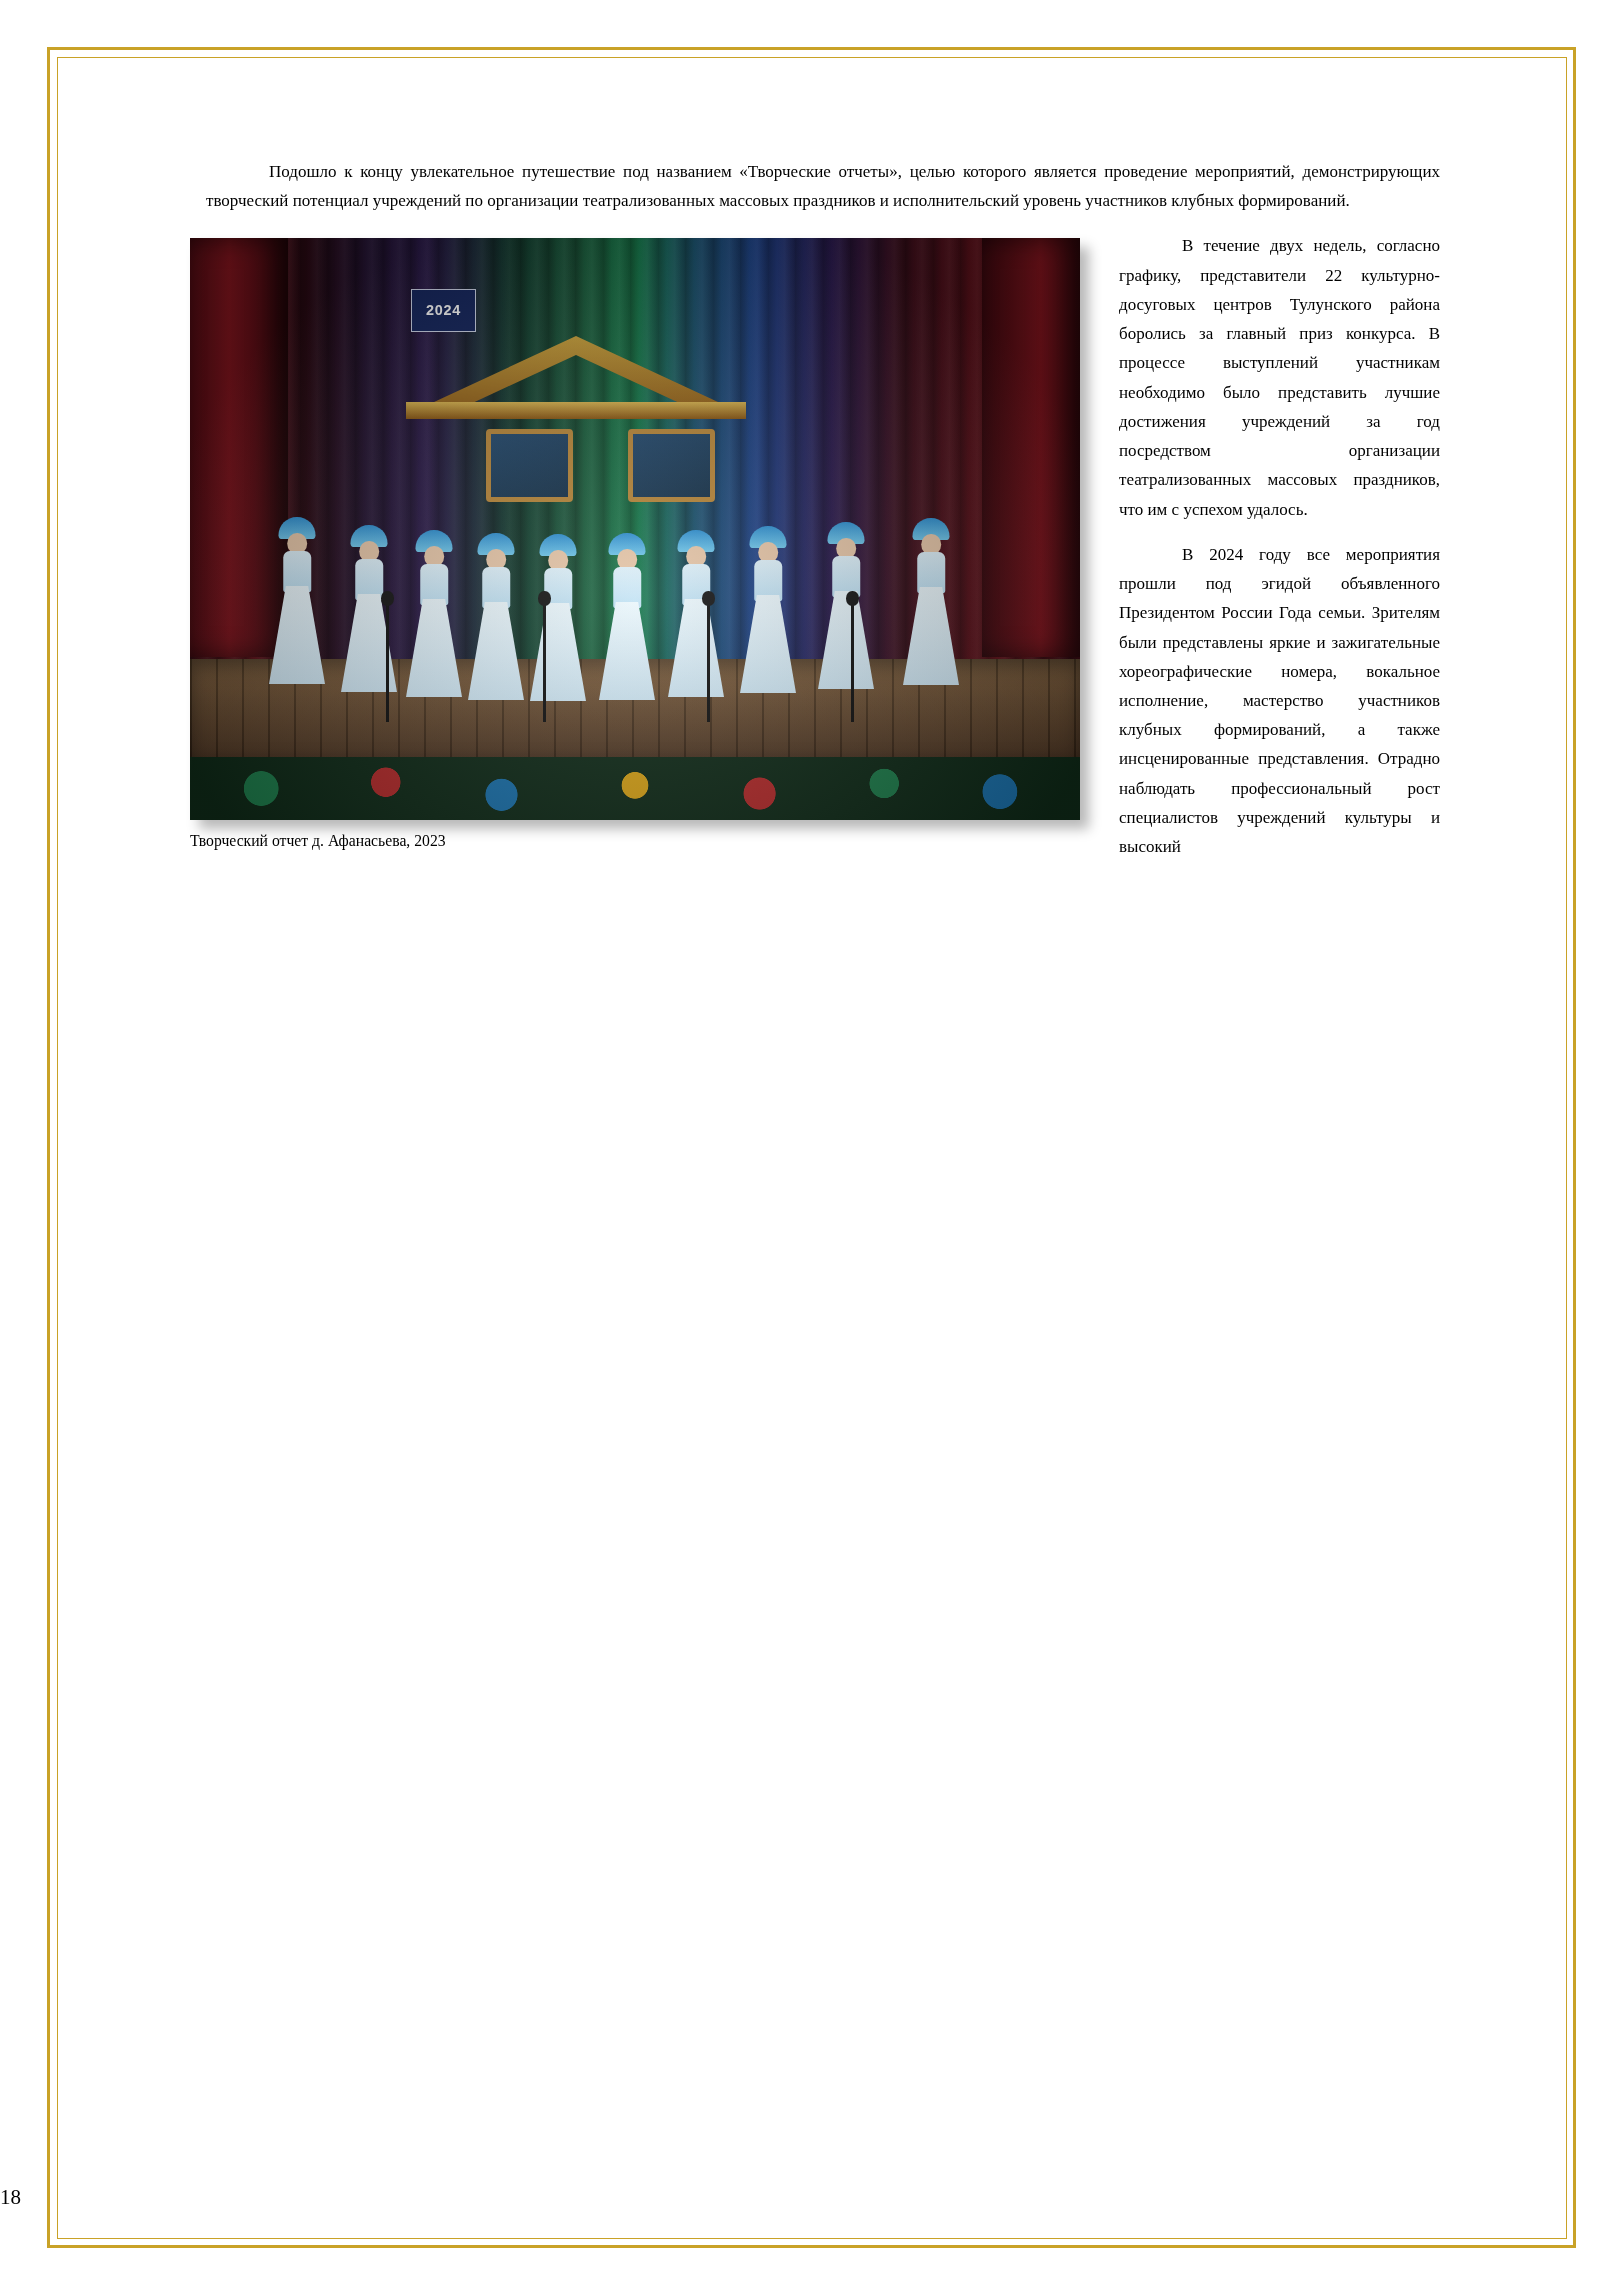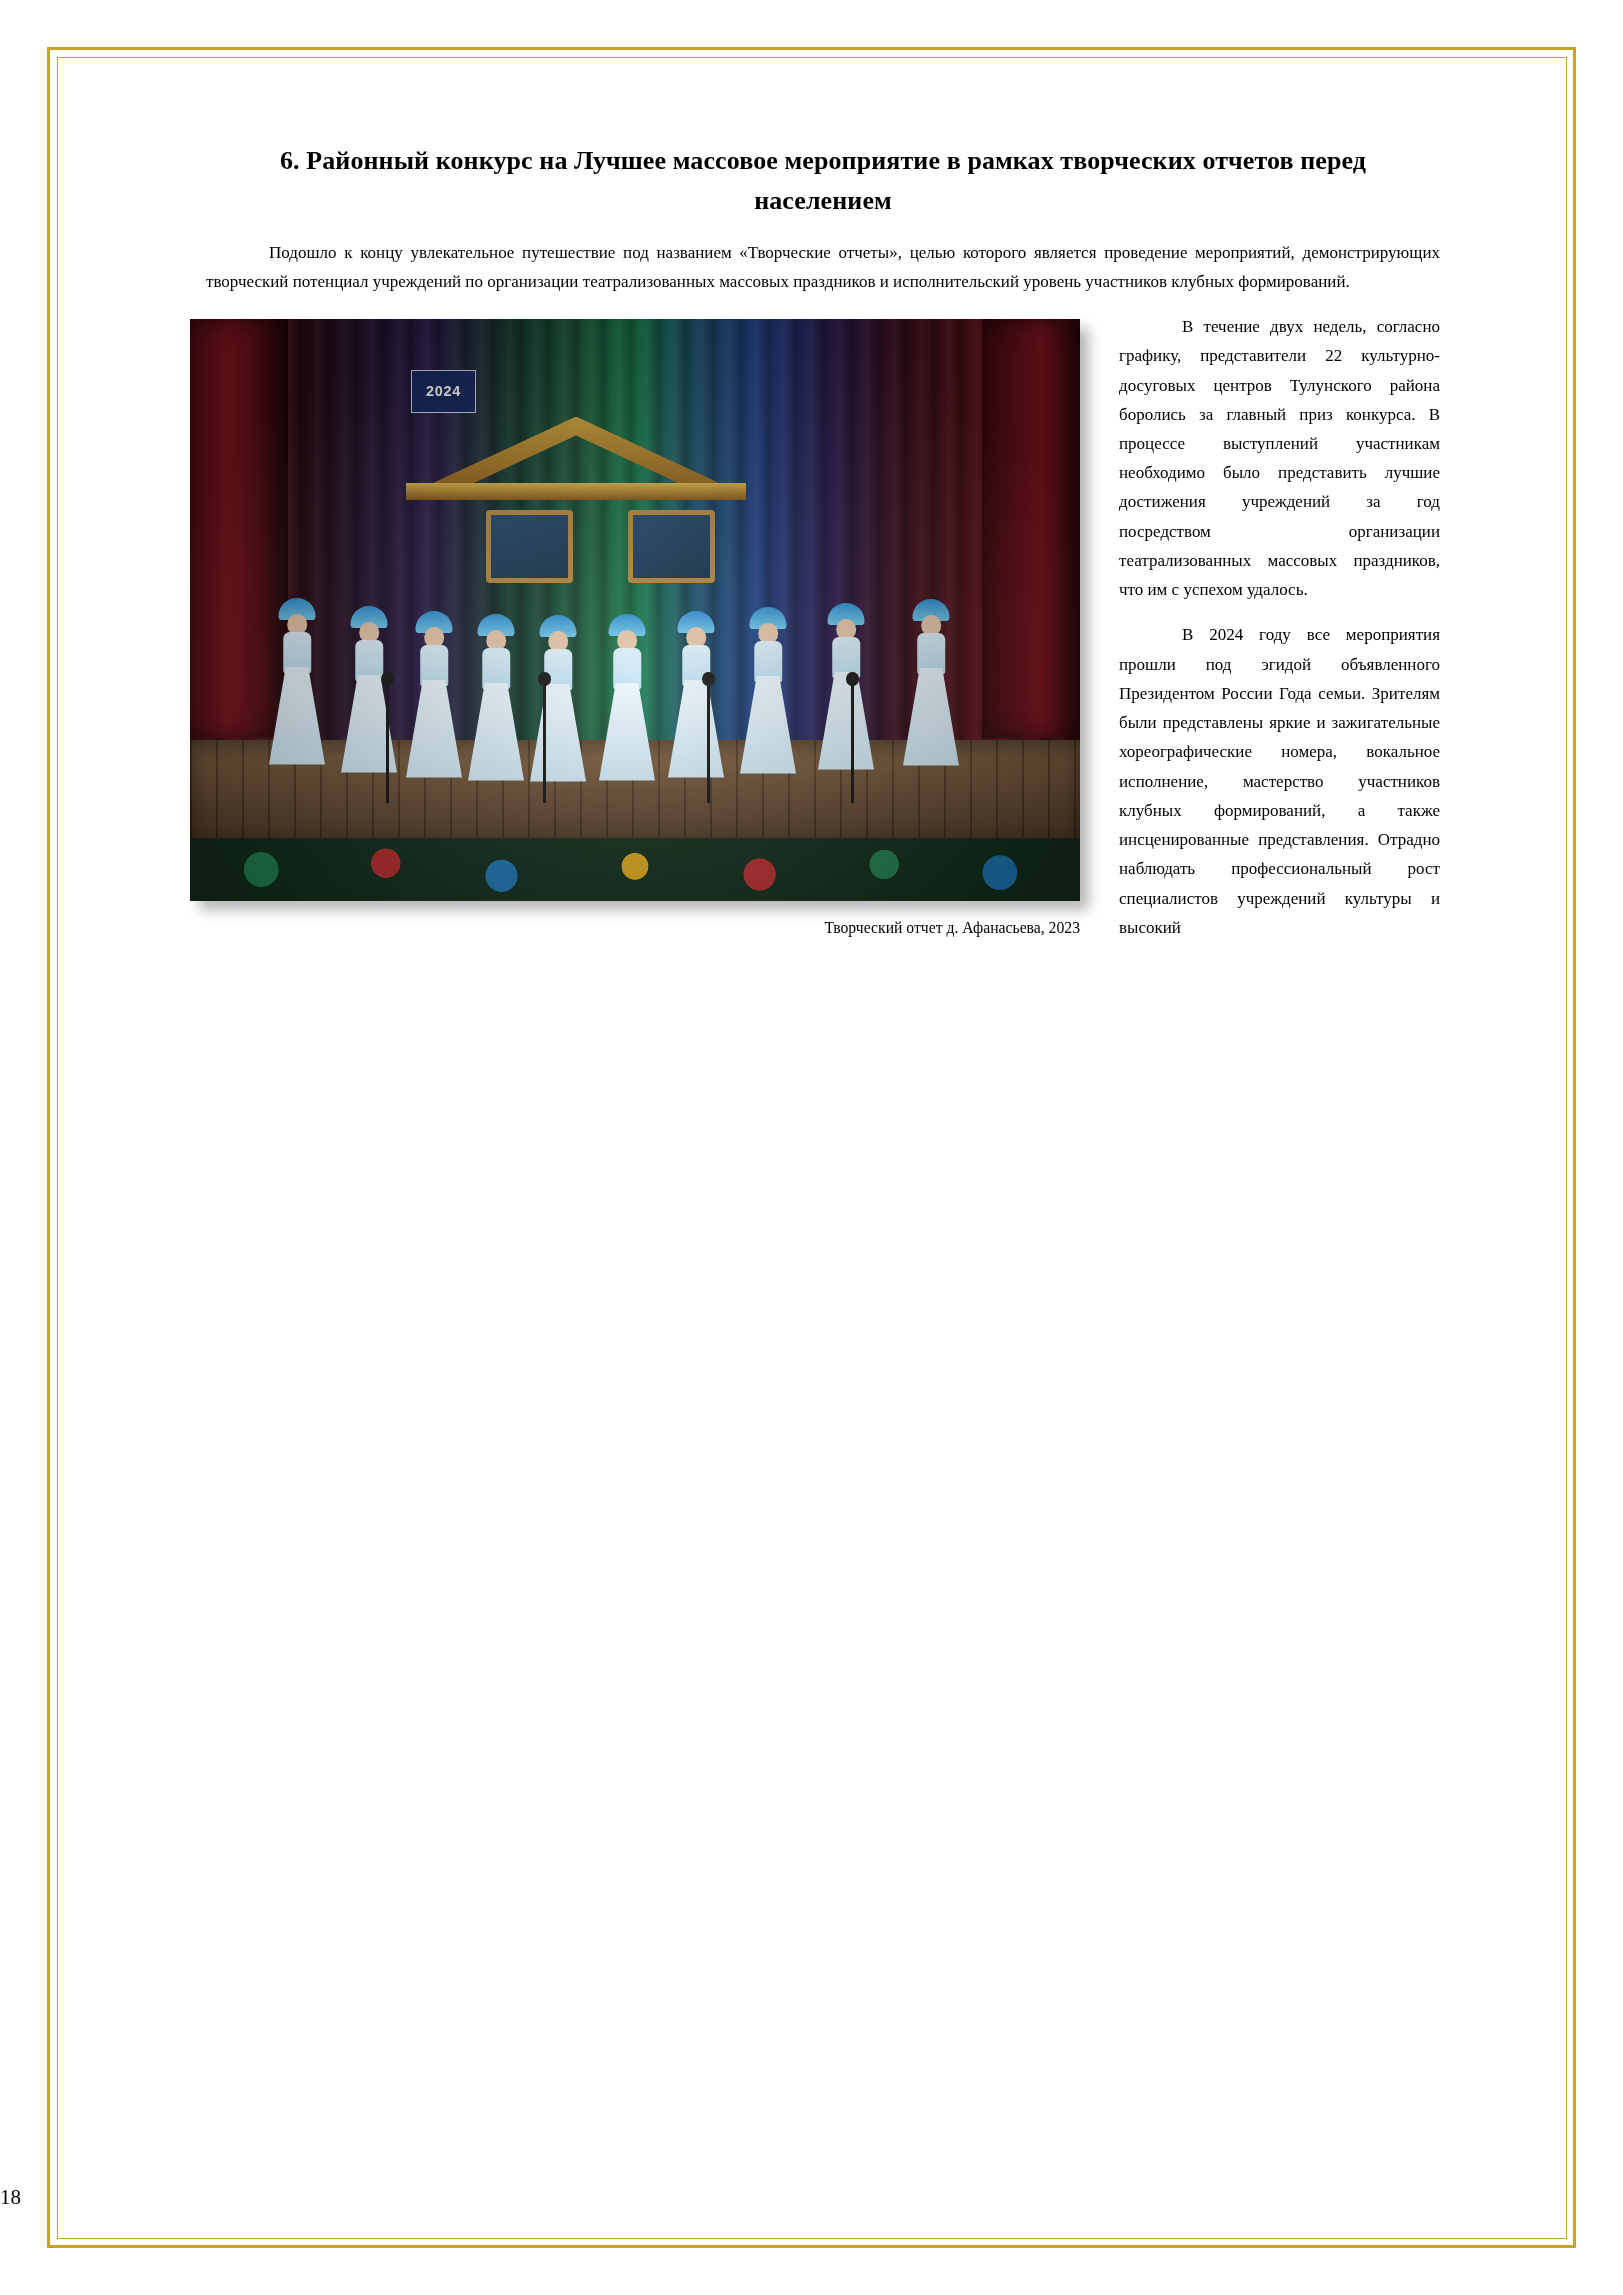--- a/index.html
+++ b/index.html
@@ -223,45 +223,44 @@
     width: 12.4px; height: 14.4px;
     background: #151515;
     border-radius: 50%;
   }
   .photo-glow {
     position: absolute; inset: 0;
     background: radial-gradient(ellipse at 50% 62%, rgba(255,255,255,0.10), rgba(0,0,0,0.28) 78%);
   }
 
   .figcaption {
-    text-align: right;
+    text-align: left;
     font-size: 15.7px;
     line-height: 1.4;
-    margin-top: 16px;
+    margin-top: 10px;
     font-family: "Liberation Serif", serif;
   }
 
   .page-number {
     position: absolute;
     left: 0; right: 0;
     bottom: 85px;
     text-align: left;
     font-size: 21px;
   }
 </style>
 </head>
 <body>
 
 <div class="page-frame">
   <div class="page-frame-inner"></div>
 </div>
 
 <div class="content">
 
-  <h1 class="doc-heading">6.  Районный конкурс на Лучшее массовое мероприятие в рамках творческих отчетов перед населением</h1>
 
   <p class="para">Подошло к концу увлекательное путешествие под названием «Творческие отчеты», целью которого является проведение мероприятий, демонстрирующих творческий потенциал учреждений по организации театрализованных массовых праздников и исполнительский уровень участников клубных формирований.</p>
 
   <div class="flow-block">
 
     <figure class="figure">
       <div class="photo-wrap">
         <div class="photo">
           <div class="stage-bg"></div>
           <div class="curtain-folds"></div>

